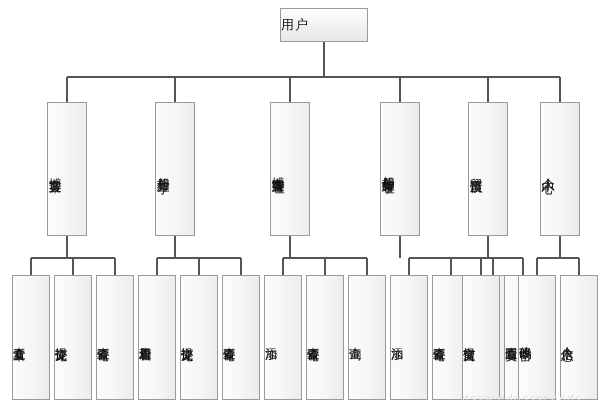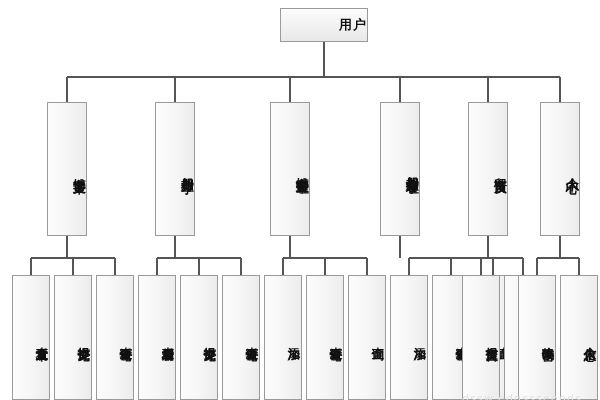--- a/index.html
+++ b/index.html
@@ -13,23 +13,22 @@
   #diagram{
     position:absolute;left:0;top:0;width:600px;height:400px;
   }
   svg.lines{position:absolute;left:0;top:0;width:600px;height:400px;pointer-events:none;}
 
   .node{
     position:absolute;
     box-sizing:border-box;
     border:1px solid #9a9a9a;
     background:linear-gradient(to right,#fbfbfb 0%,#f2f2f2 45%,#eaeaea 100%);
-    display:flex;align-items:center;justify-content:flex-end;
+    display:flex;align-items:center;justify-content:flex-start;
     color:#111;
-    font-weight:bold;
   }
   .node.root{
     background:linear-gradient(to bottom,#fdfdfd 0%,#f0f0f0 60%,#e8e8e8 100%);
     font-size:13px;
     letter-spacing:1px;
   }
   .node.lvl2, .node.lvl3{
     background:linear-gradient(to right,#fcfcfc 0%,#f6f6f6 50%,#ececec 100%);
   }
   .vtext{

